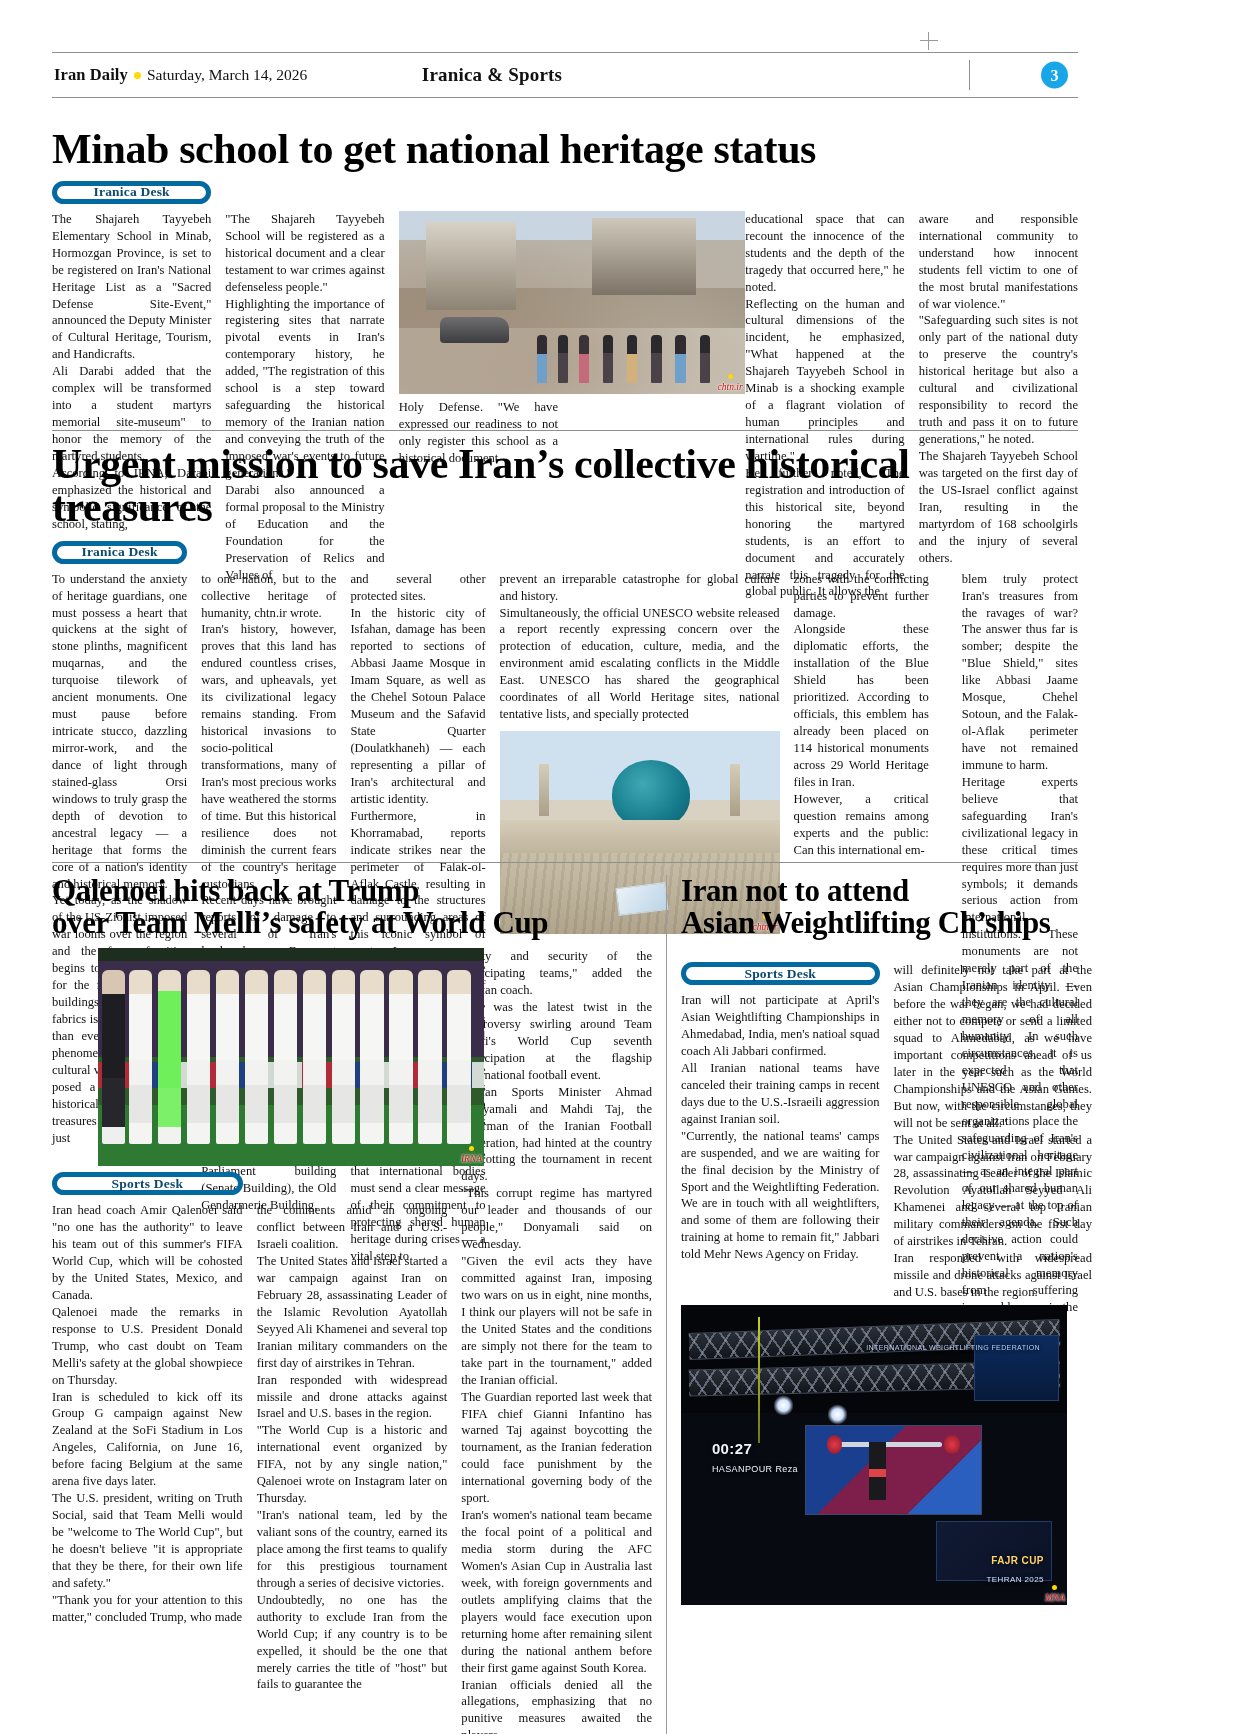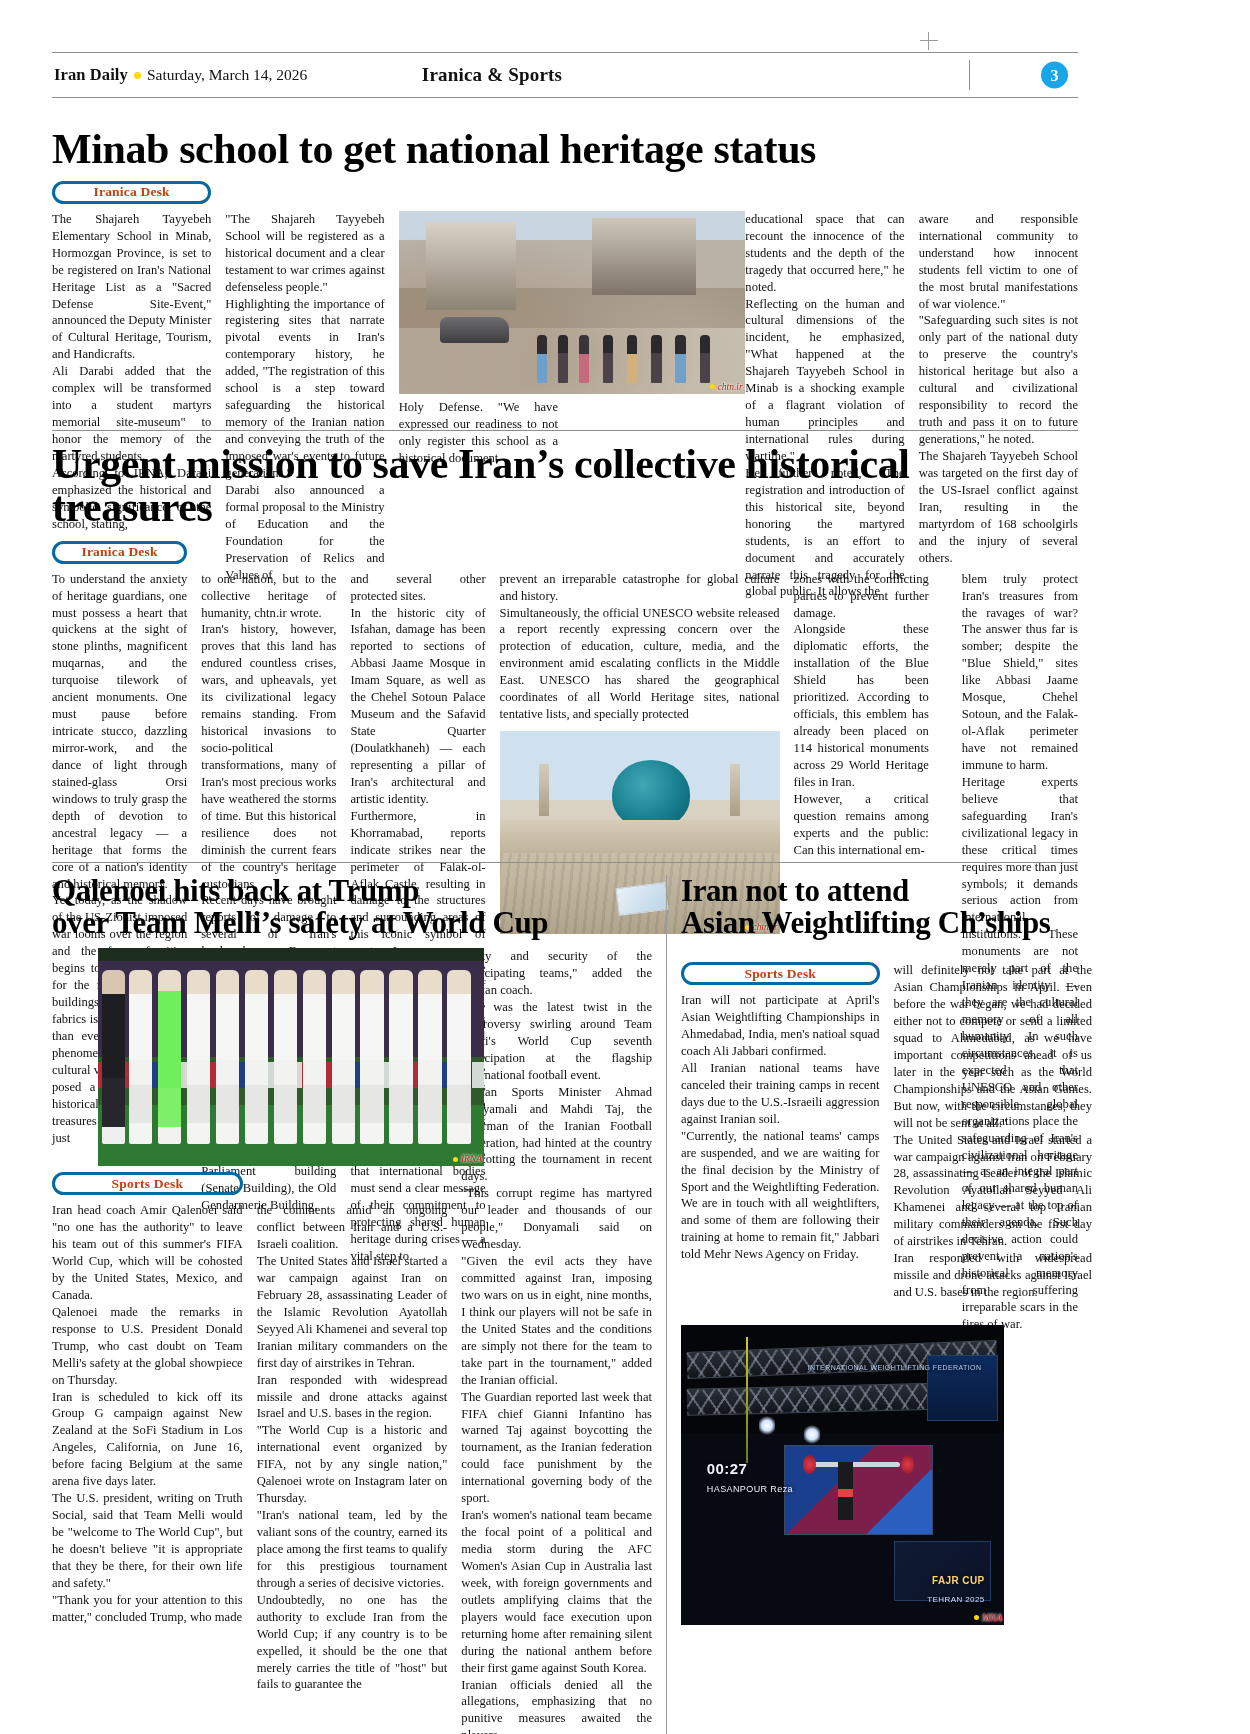--- a/index.html
+++ b/index.html
@@ -54,37 +54,38 @@
     margin:0; font-weight:bold; letter-spacing:-0.4px;
     line-height:1.02; color:#000;
   }
   .hl-main { font-size:42px; }
   .hl-sport { font-size:31px; line-height:1.12; }
   .rule-mid  { height:1px; background:#8e8e8e; width:100%; }
 
   
   .desk-badge {
     display:inline-flex; align-items:center; justify-content:center;
-    border:3px solid #0369a1; border-radius:14px;
+    border:5px solid #0369a1; border-radius:14px;
     height:23px; width:100%;
-    color:#c2410c; font-weight:bold; font-size:13.5px;
+    color:#0c4a6e; font-weight:bold; font-size:13.5px;
     letter-spacing:.2px;
   }
 
   
   .col { font-size:12.6px; line-height:1.345; text-align:justify; }
   .col p { margin:0; text-indent:0; }
 
   
   .photo { position:relative; overflow:hidden; background:#cfcfcf; }
   .credit {
     position:absolute; right:2px; bottom:2px;
     font-size:9.5px; font-style:italic; color:#d01515;
     display:flex; align-items:center; gap:3px;
     text-shadow:0 0 2px #fff, 0 0 3px #fff;
+    flex-direction:column;
   }
   .credit .cdot { width:5px; height:5px; border-radius:50%; background:#ffd900; display:inline-block; }
 
   
   #art1 { position:absolute; top:128px; left:0; width:1026px; }
   #art1 .hwrap { padding-bottom:10px; }
   #art1 .grid { display:grid; grid-template-columns:repeat(6,1fr); column-gap:14px; }
   #art1 .photo1 { width:346px; height:183px; margin-bottom:5px; }
 
   
@@ -93,21 +94,21 @@
   #art2 .photo2 { width:280px; height:203px; margin-bottom:5px; }
 
   
   #sports { position:absolute; top:862px; left:0; width:1026px; }
   .sports-split { display:grid; grid-template-columns:600px 1px 411px; column-gap:14px; }
   .vline { background:#9b9b9b; width:1px; }
 
   #spL .grid3 { display:grid; grid-template-columns:repeat(3,1fr); column-gap:14px; }
   #spL .photoL { width:386px; height:218px; margin-bottom:5px; }
   #spR .grid2 { display:grid; grid-template-columns:repeat(2,1fr); column-gap:14px; }
-  #spR .photoR { width:323px; height:300px; margin-top:24px; }
+  #spR .photoR { width:386px; height:300px; margin-top:4px; }
 
   
   .ph-rubble {
     background:
       radial-gradient(ellipse at 18% 78%, rgba(160,140,120,.55) 0 22%, transparent 60%),
       radial-gradient(ellipse at 72% 86%, rgba(190,180,165,.55) 0 20%, transparent 58%),
       linear-gradient(180deg,#c9d6e2 0 16%, #b9b2a6 16% 42%, #9c917f 42% 64%, #cbc4b6 64% 100%);
   }
   .ph-rubble .bld1, .ph-rubble .bld2 {
     position:absolute; background:linear-gradient(180deg,#d8d2c6,#8d8374);

